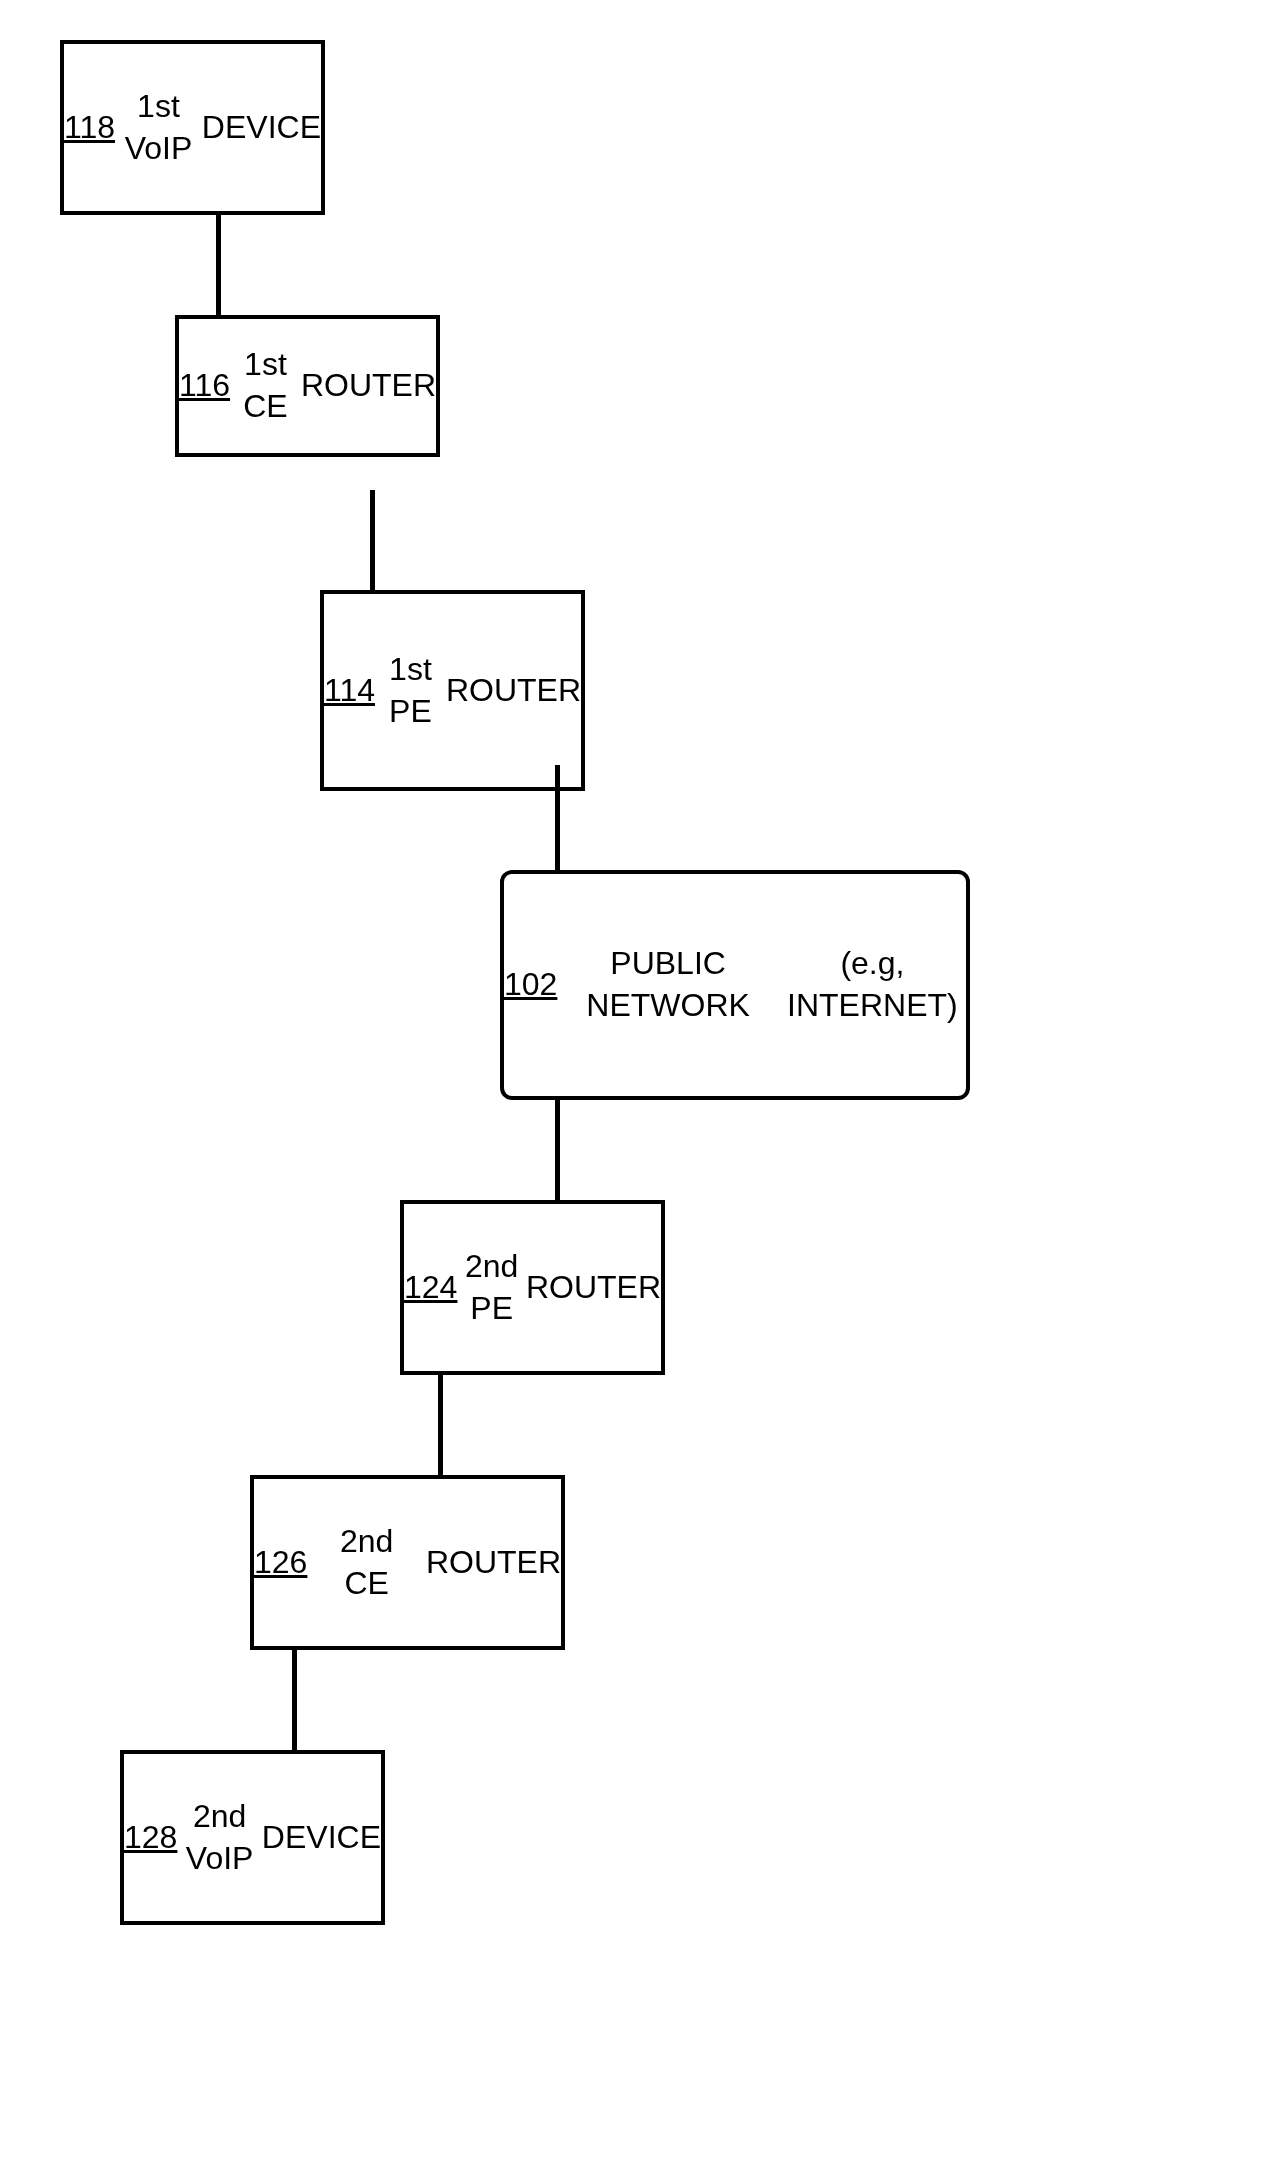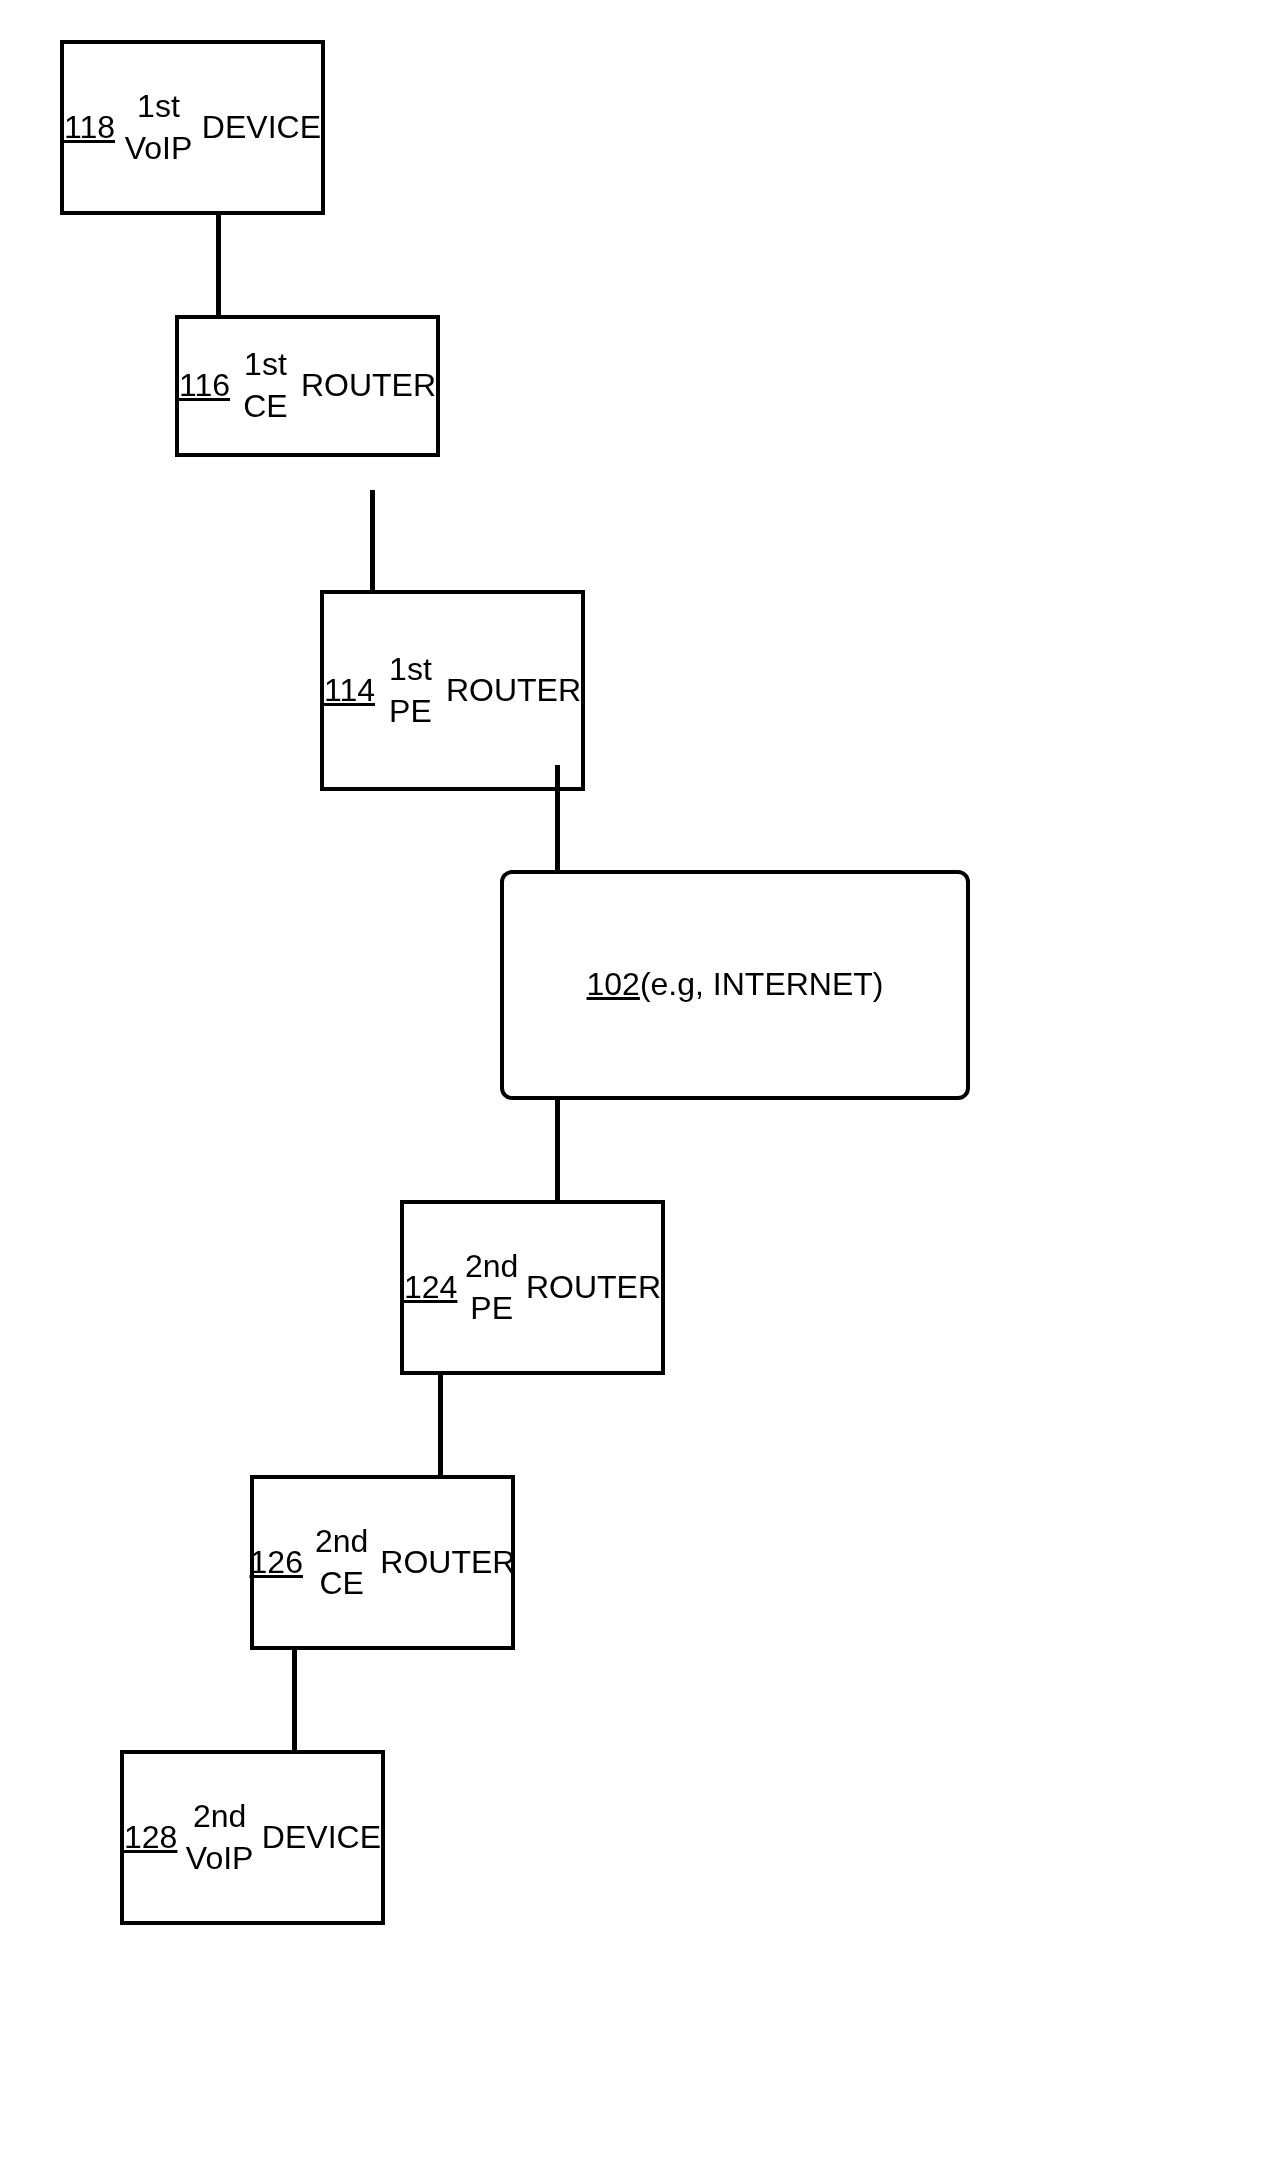--- a/index.html
+++ b/index.html
@@ -53,34 +53,35 @@
 <div class="node" style="left:320px; top:590px; width:265px; height:201px;">
   <span class="ref">114</span>
   <span>1st PE</span>
   <span>ROUTER</span>
 </div>
 
 <div class="connector" style="left:555px; top:765px; width:5px; height:105px;"></div>
 
 <div class="node rounded" style="left:500px; top:870px; width:470px; height:230px;">
   <span class="ref">102</span>
+  <span>PUBLIC NETWORK</span>
   <span>(e.g, INTERNET)</span>
 </div>
 
 <div class="connector" style="left:555px; top:1100px; width:5px; height:100px;"></div>
 
 <div class="node" style="left:400px; top:1200px; width:265px; height:175px;">
   <span class="ref">124</span>
   <span>2nd PE</span>
   <span>ROUTER</span>
 </div>
 
 <div class="connector" style="left:438px; top:1375px; width:5px; height:100px;"></div>
 
-<div class="node" style="left:250px; top:1475px; width:265px; height:175px;gap:12px;">
+<div class="node" style="left:250px; top:1475px; width:315px; height:175px;gap:12px;">
   <span class="ref">126</span>
   <span>2nd CE</span>
   <span>ROUTER</span>
 </div>
 
 <div class="connector" style="left:292px; top:1650px; width:5px; height:100px;"></div>
 
 <div class="node" style="left:120px; top:1750px; width:265px; height:175px;">
   <span class="ref">128</span>
   <span>2nd VoIP</span>

